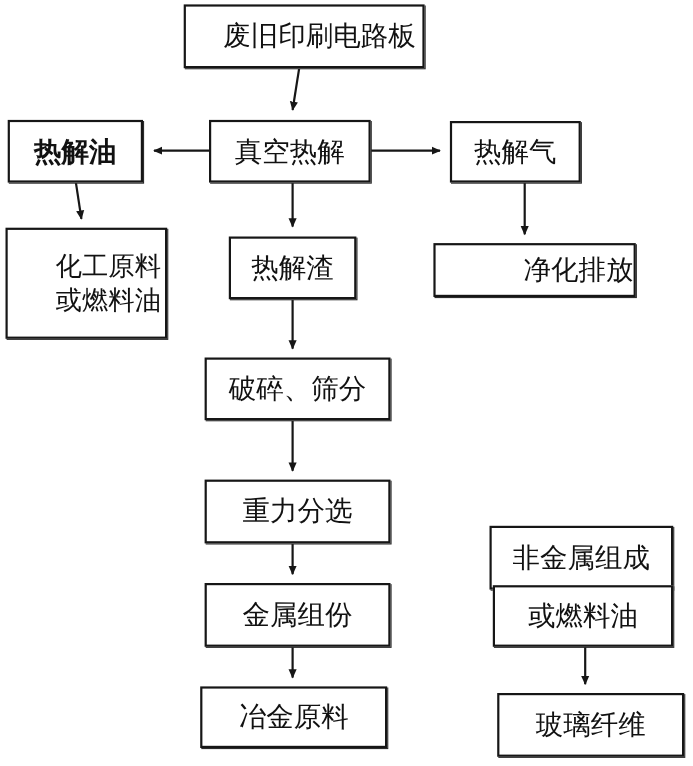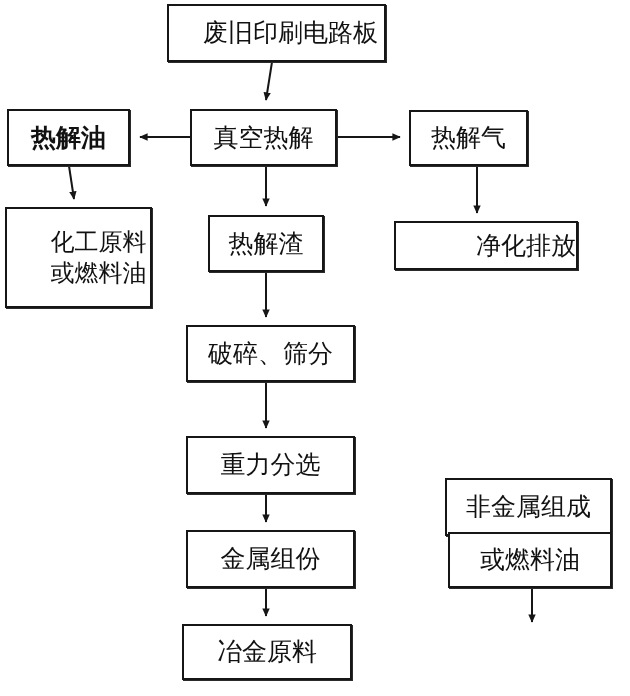--- a/index.html
+++ b/index.html
@@ -134,14 +134,17 @@
   </div>
 
   <div class="node" id="n-nonmetal-composition" style="left: 445px; top: 436px; width: 167px; height: 58px; margin-top: 42px;">
     <span class="line">非金属组成</span>
   </div>
 
   <div class="node" id="n-medium-temp-combustion" style="left: 448px; top: 532px; width: 164px; height: 56px;">
     <span class="line">或燃料油</span>
   </div>
 
+  <div class="node" id="n-glass-fiber" style="left: 452px; top: 630px; width: 170px; height: 58px;">
+    <span class="line">玻璃纤维</span>
+  </div>
 
 </div>
 
 </body></html>

